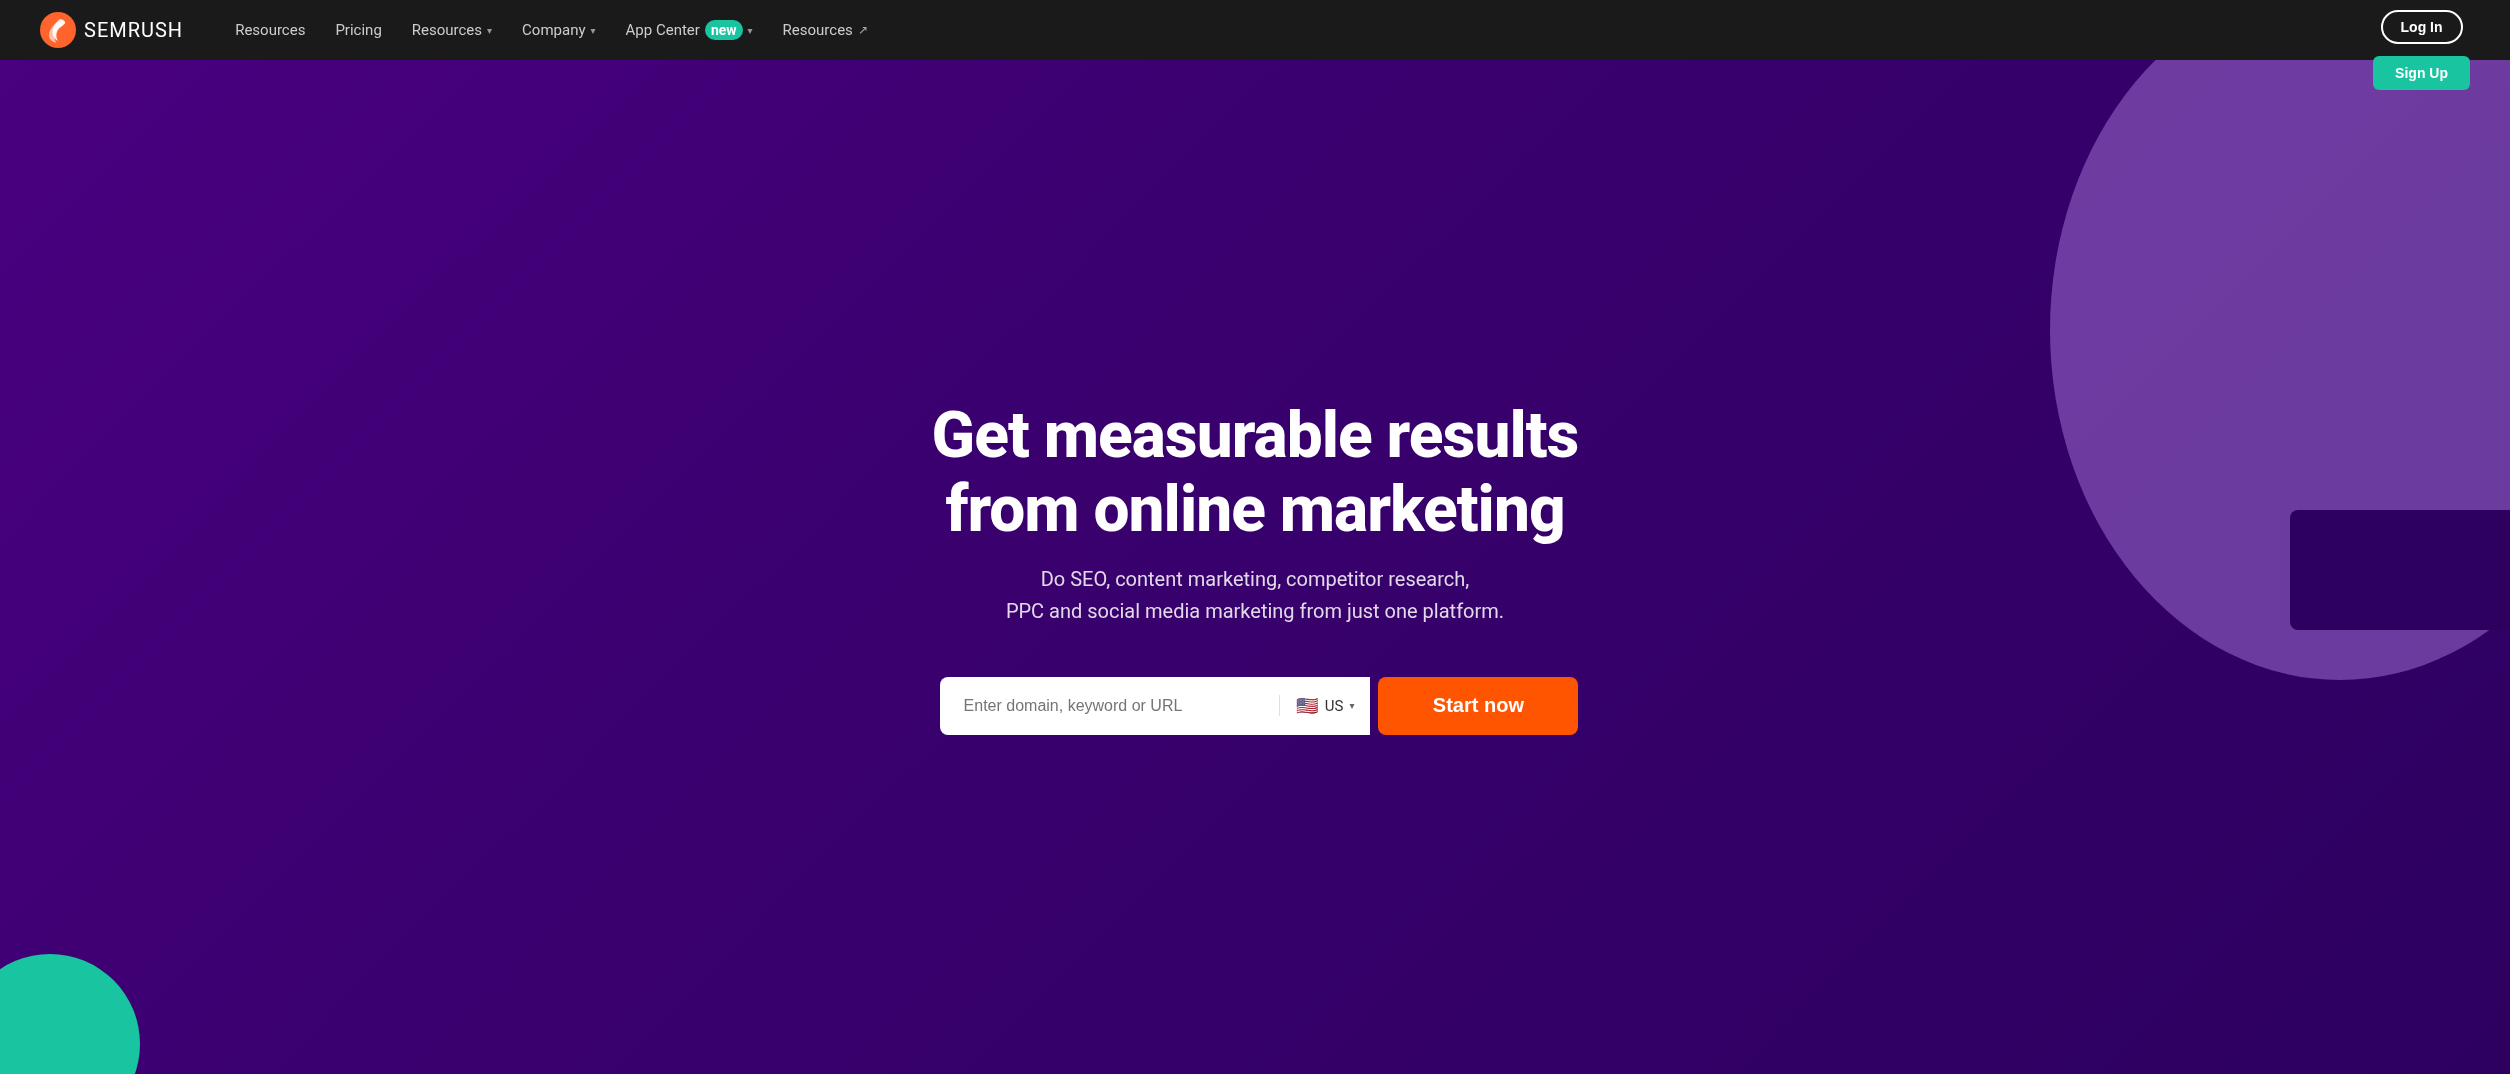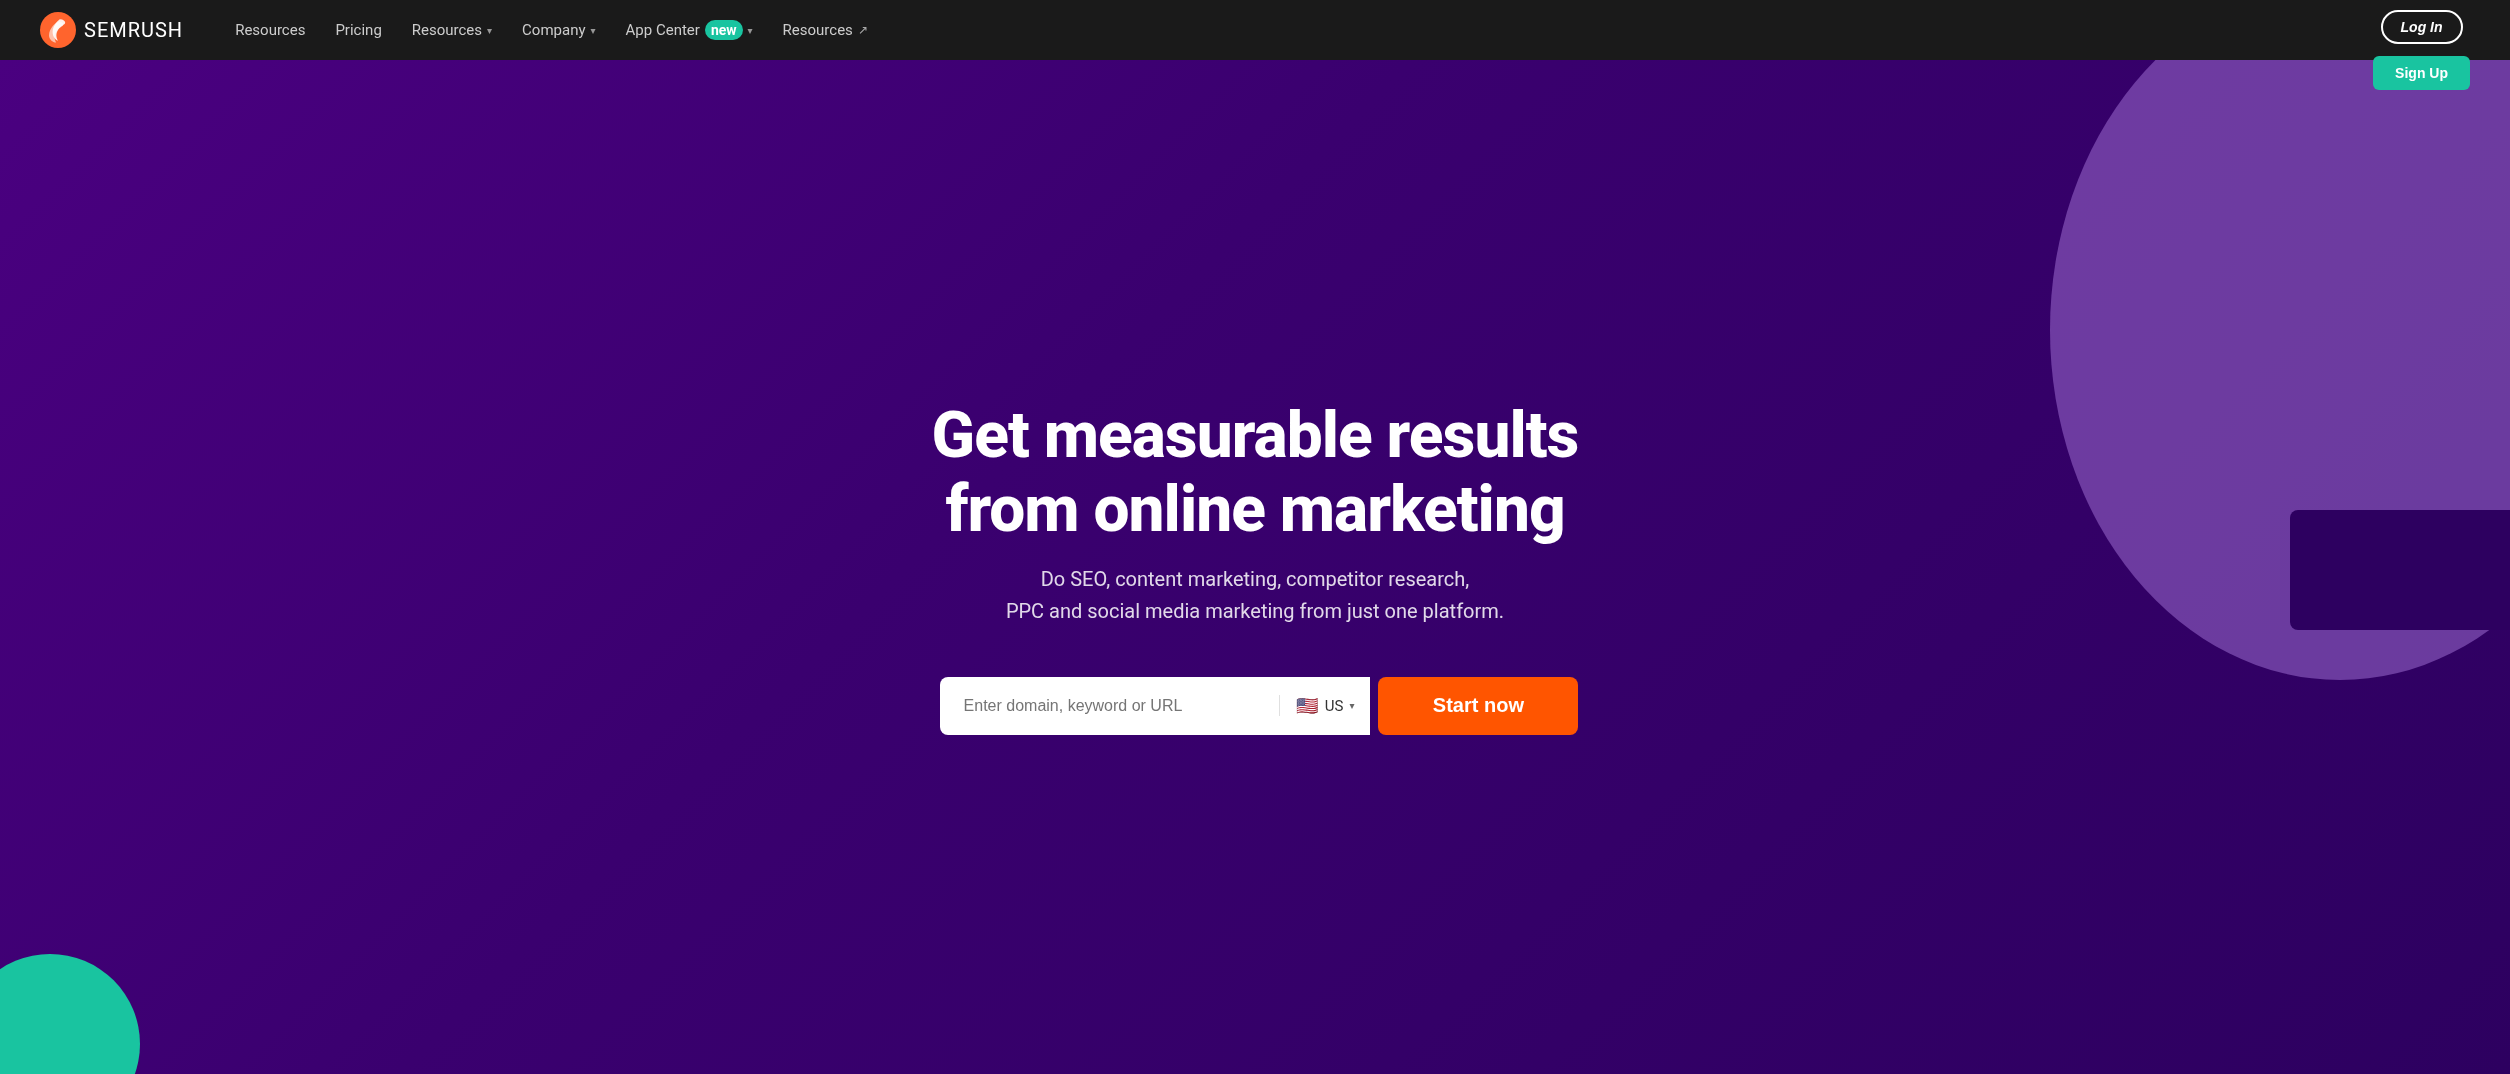--- a/index.html
+++ b/index.html
@@ -103,21 +103,20 @@
 
     .login-btn {
       color: white;
       font-size: 14px;
       font-weight: 600;
       border: 2px solid white;
       border-radius: 17px;
       padding: 7px 18px;
       cursor: pointer;
       background: transparent;
-      font-style: italic;
     }
 
     .signup-btn {
       color: white;
       font-size: 14px;
       font-weight: 600;
       background: #19c4a0;
       border: none;
       border-radius: 6px;
       padding: 9px 22px;

